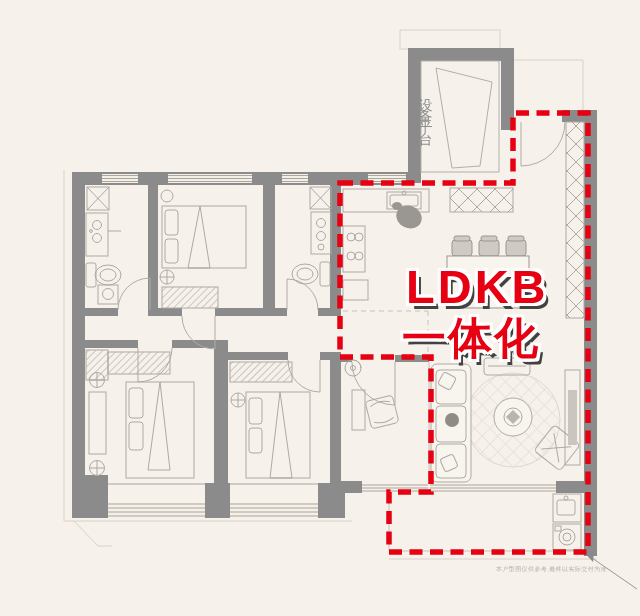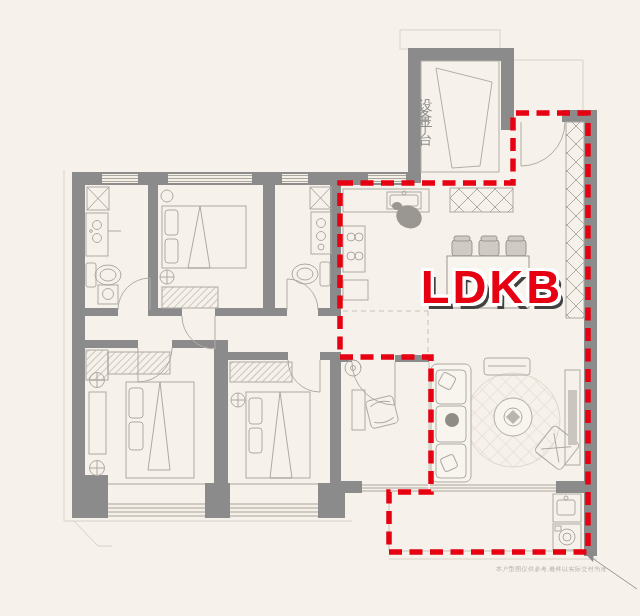--- a/index.html
+++ b/index.html
@@ -9,21 +9,21 @@
     font-family:"Liberation Sans","DejaVu Sans",sans-serif;
   }
   .stage svg{position:absolute;left:0;top:0;}
   .platform-label{
     position:absolute;left:417px;top:87px;
     writing-mode:vertical-rl;text-orientation:upright;
     font-size:14px;letter-spacing:11px;color:#8d8d8d;font-weight:500;
     user-select:none;
   }
   .hl{
-    position:absolute;color:#e60012;font-weight:900;text-align:center;
+    position:absolute;color:#e60012;font-weight:900;
     white-space:nowrap;line-height:1;
     text-shadow:
       -3px -3px 0 #fff, 0 -3px 0 #fff, 3px -3px 0 #fff,
       -3px  0   0 #fff, 3px  0   0 #fff,
       -3px  3px 0 #fff, 0  3px 0 #fff, 3px 3px 0 #fff,
       5px 6px 0 #424242;
   }
   .hl1{left:406px;top:263px;width:172px;font-size:47px;letter-spacing:3px;}
   .hl2{left:402px;top:316px;width:180px;font-size:44px;letter-spacing:2px;}
   .disclaimer{
@@ -327,14 +327,15 @@
   <g>
     <path d="M592,558 L637,589" stroke="#9c9893" stroke-width="1" fill="none"></path>
     <polygon points="583,551 593,562 594,551" fill="#8a8a8a"></polygon>
   </g>
 
   <path d="M340,183 H513 V113 H588 V552 H389 V492 H431 V357 H340 Z" fill="none" stroke="#e60012" stroke-width="5.5" stroke-dasharray="13 7.5"></path>
 </svg>
 
   <div class="platform-label">设备平台</div>
   <div class="hl hl1">LDKB</div>
+  <div class="hl hl2">一体化</div>
   <div class="disclaimer">本户型图仅供参考,最终以实际交付为准</div>
 </div>
 
 </body></html>

